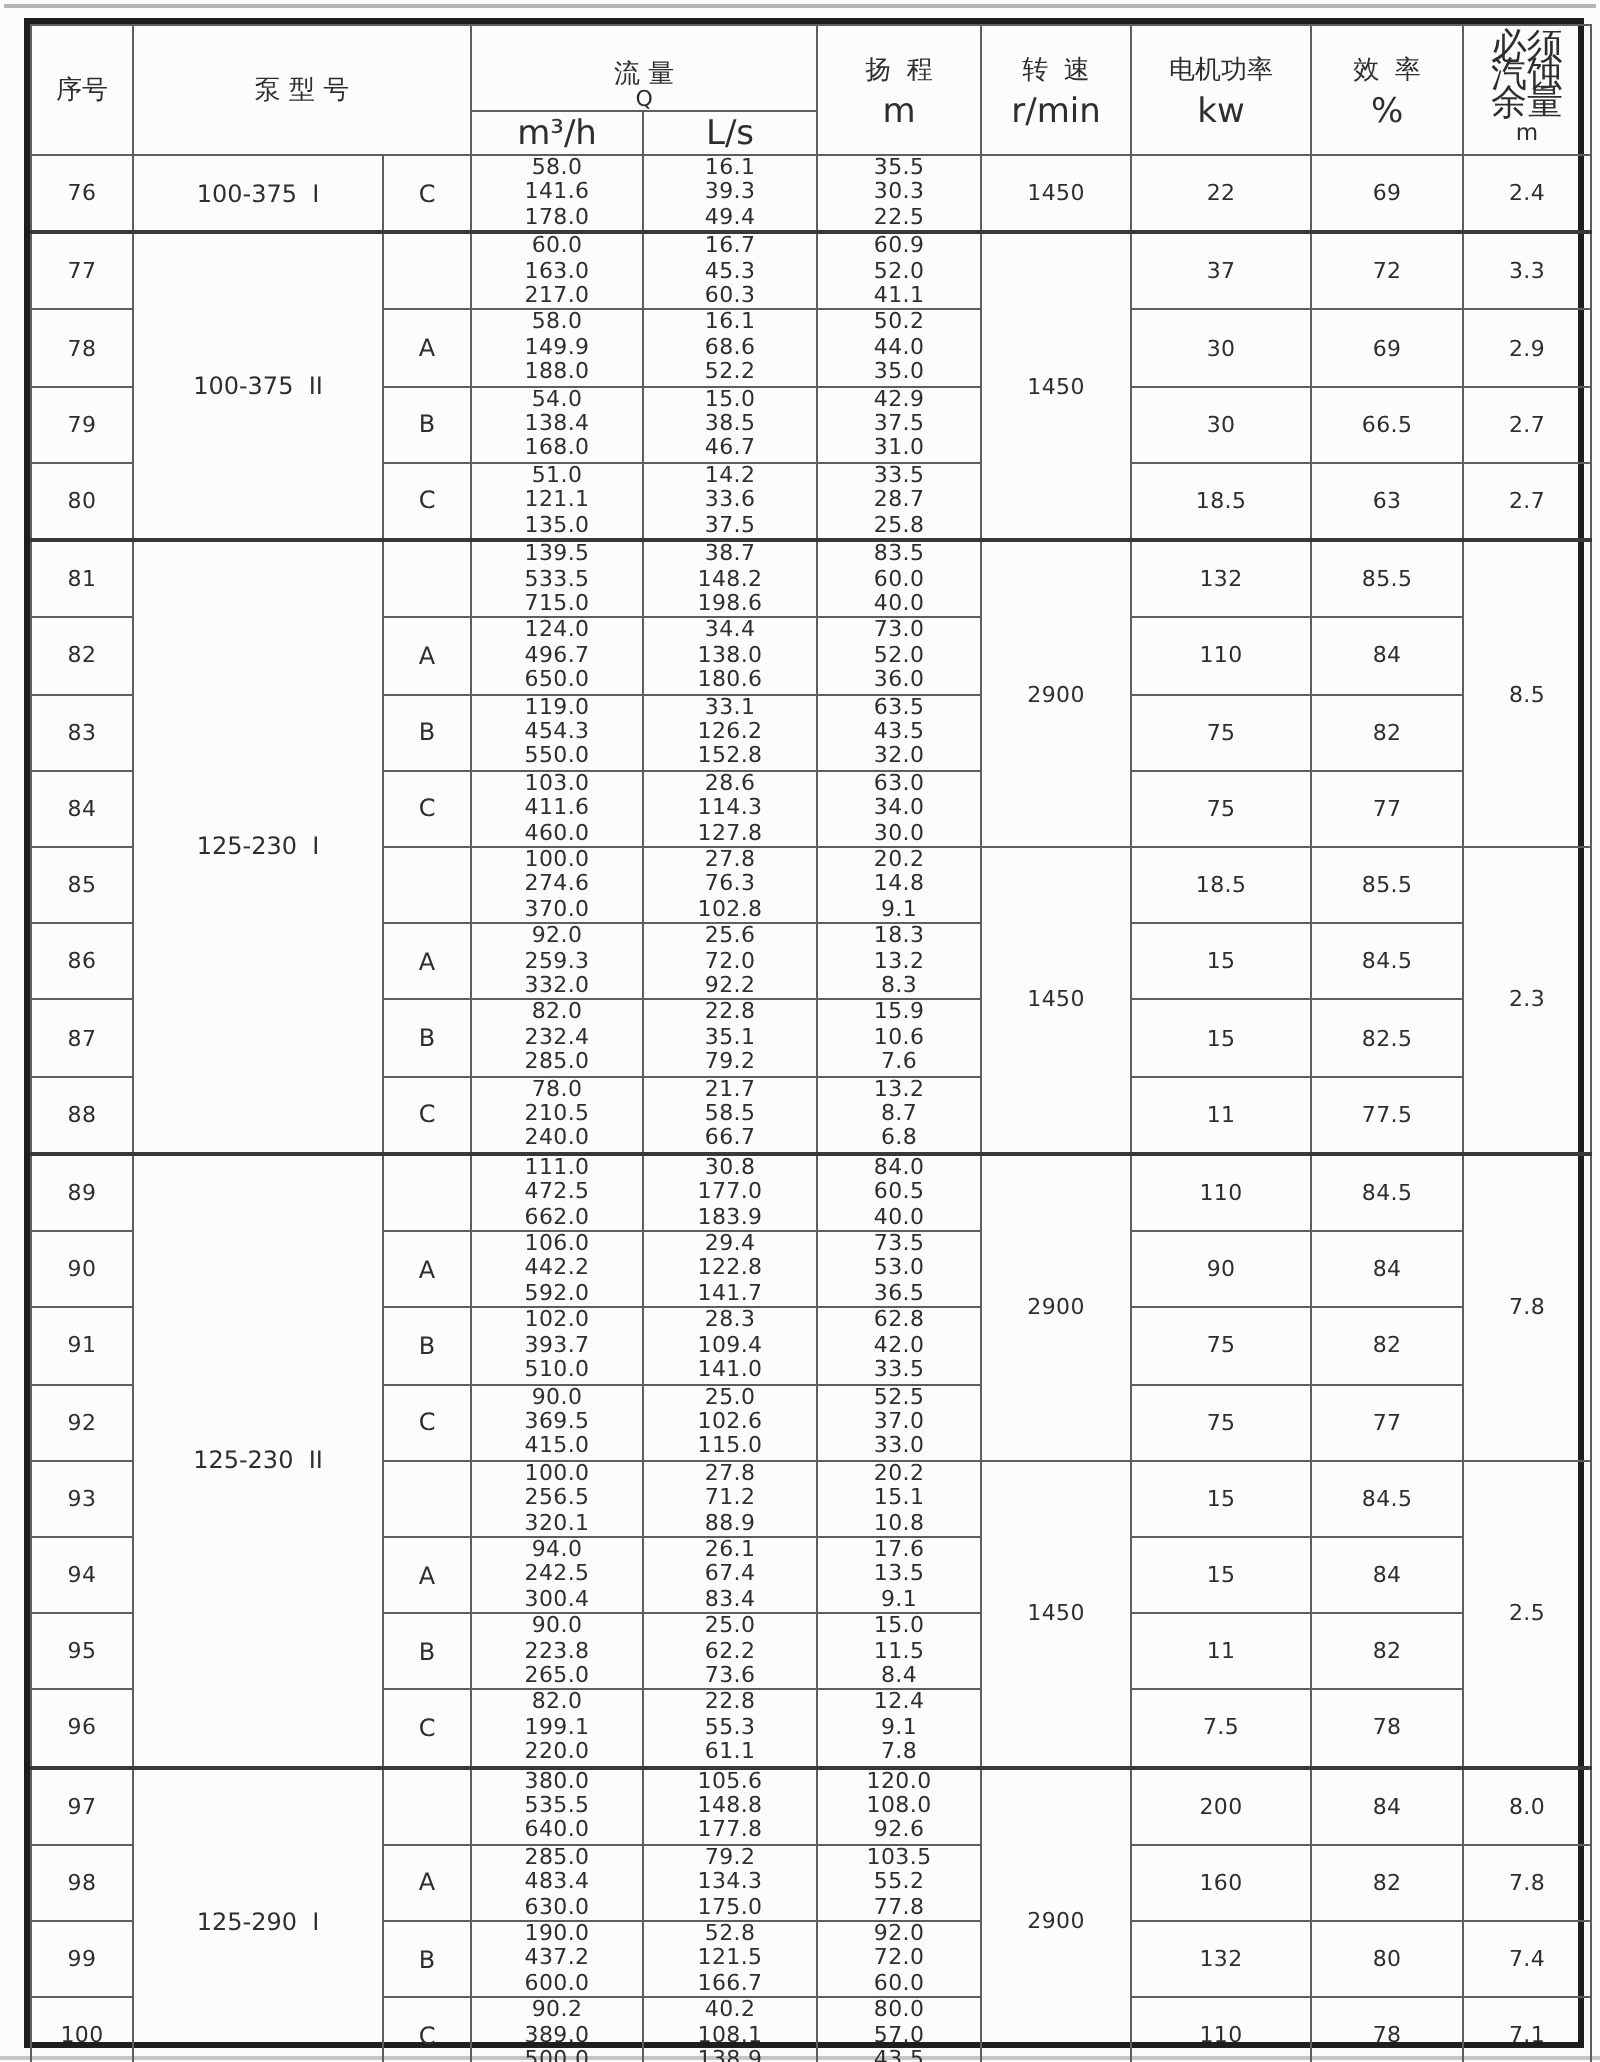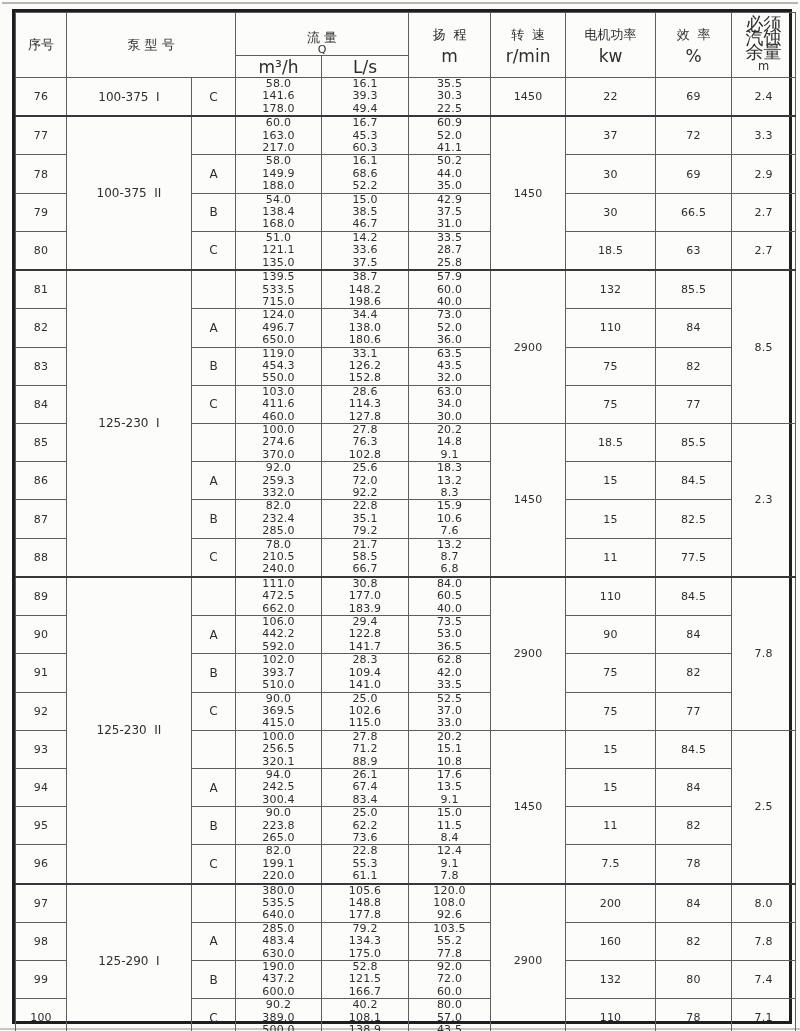--- a/index.html
+++ b/index.html
@@ -231,21 +231,21 @@
             <div>139.5</div>
             <div>533.5</div>
             <div>715.0</div>
           </td>
           <td class="num stack">
             <div>38.7</div>
             <div>148.2</div>
             <div>198.6</div>
           </td>
           <td class="num stack">
-            <div>57.9</div>
+            <div>83.5</div>
             <div>60.0</div>
             <div>40.0</div>
           </td>
           <td class="num" rowspan="4">2900</td>
           <td class="num">132</td>
           <td class="num">85.5</td>
           <td class="num" rowspan="4">8.5</td>
         </tr>
         <tr>
           <td class="num">82</td>

